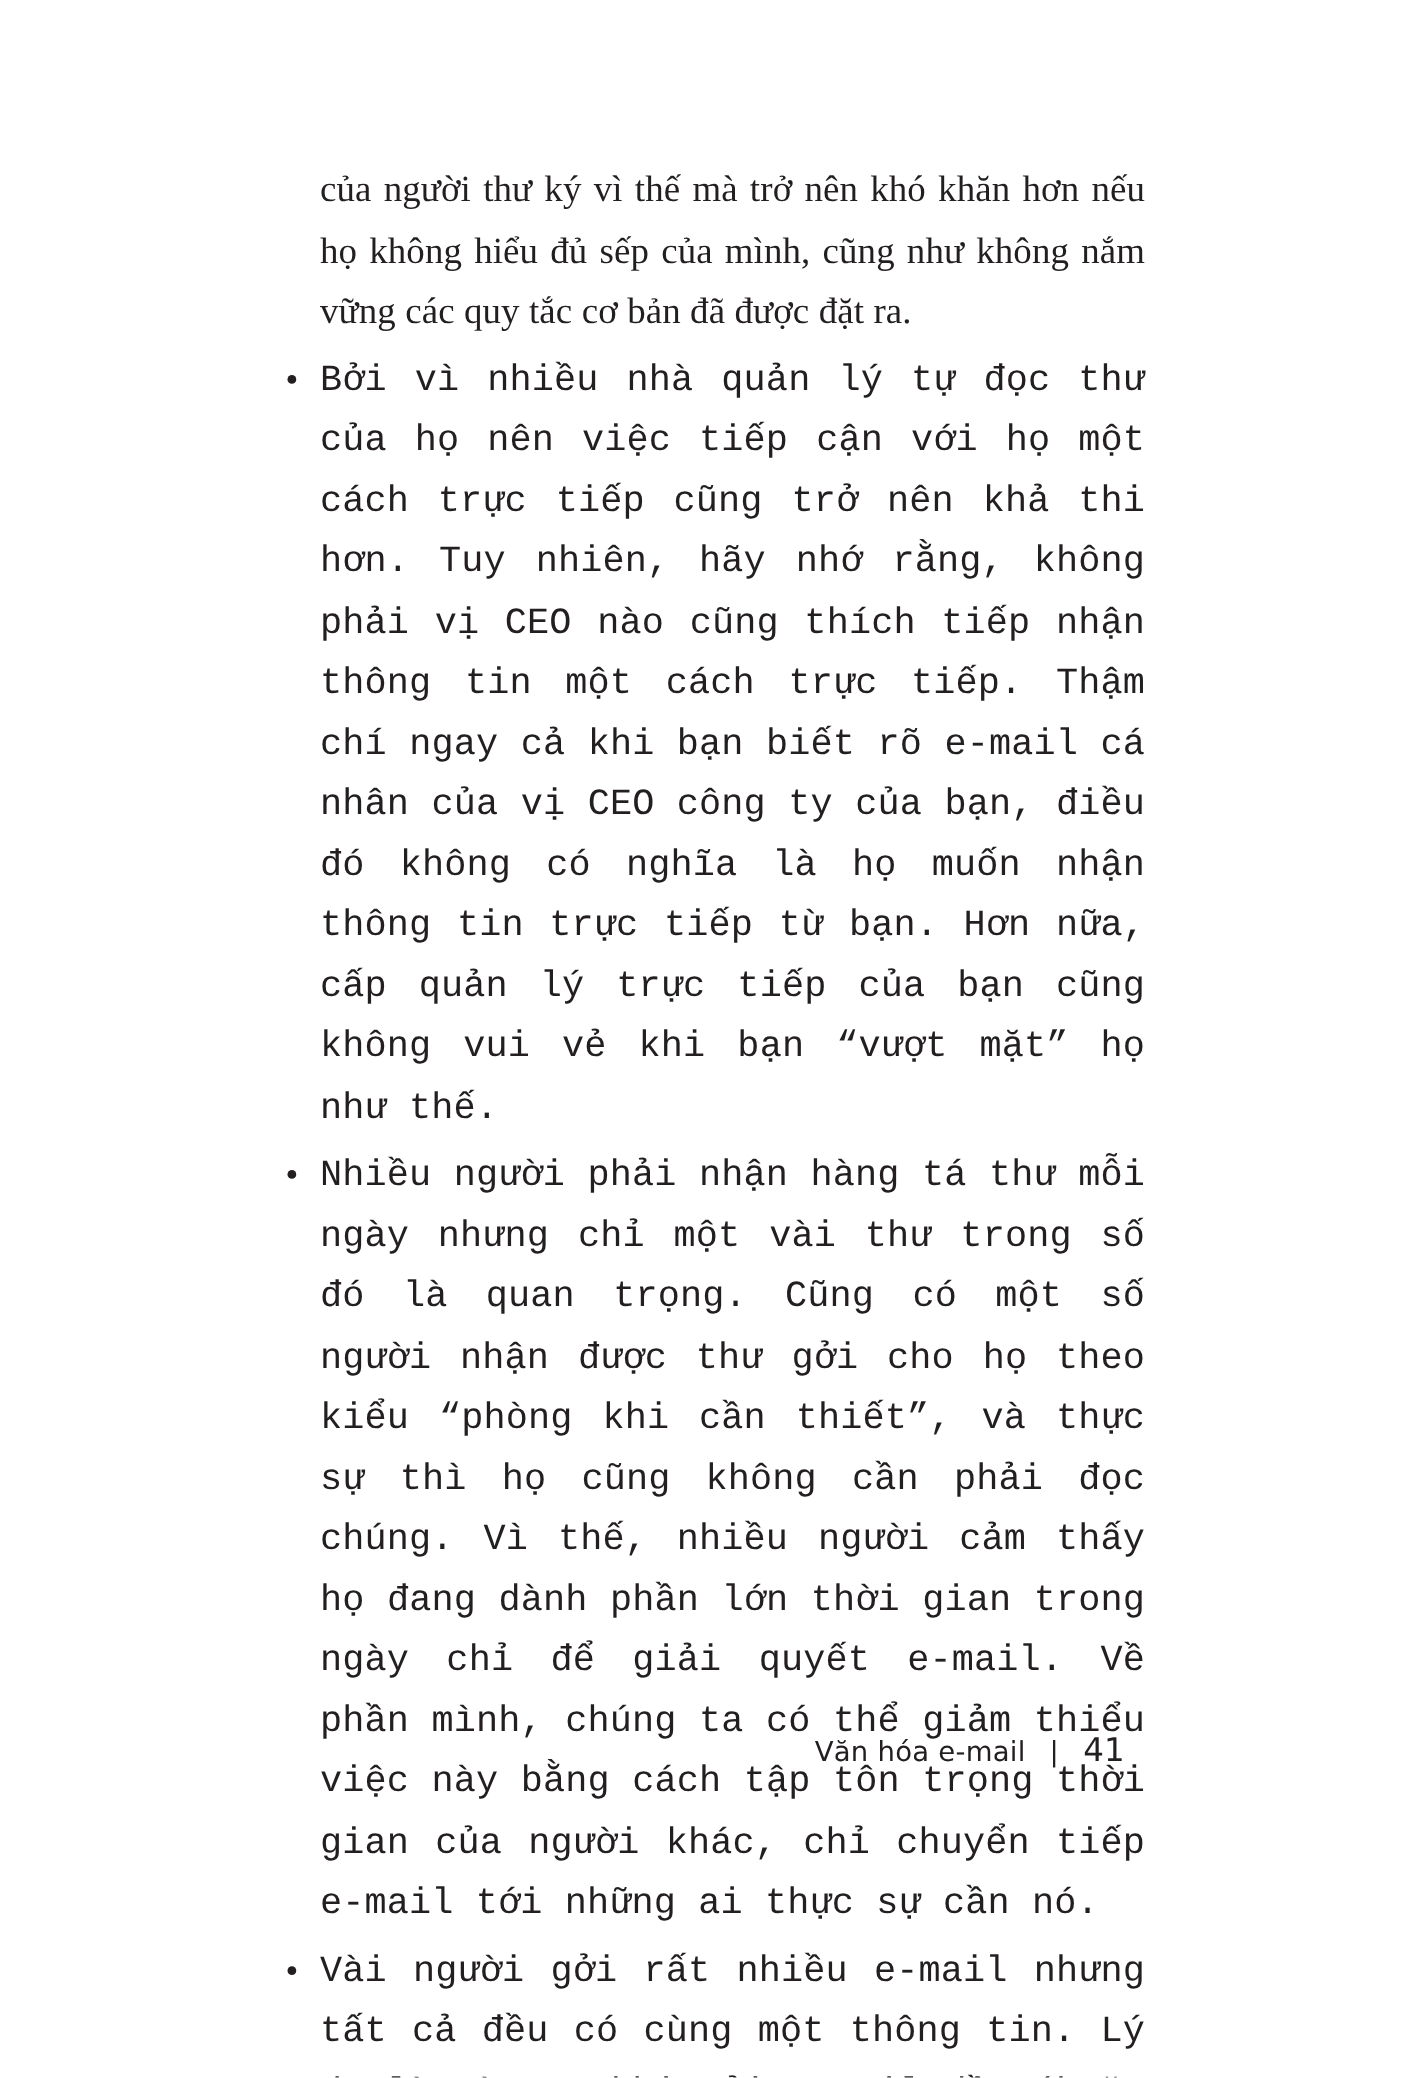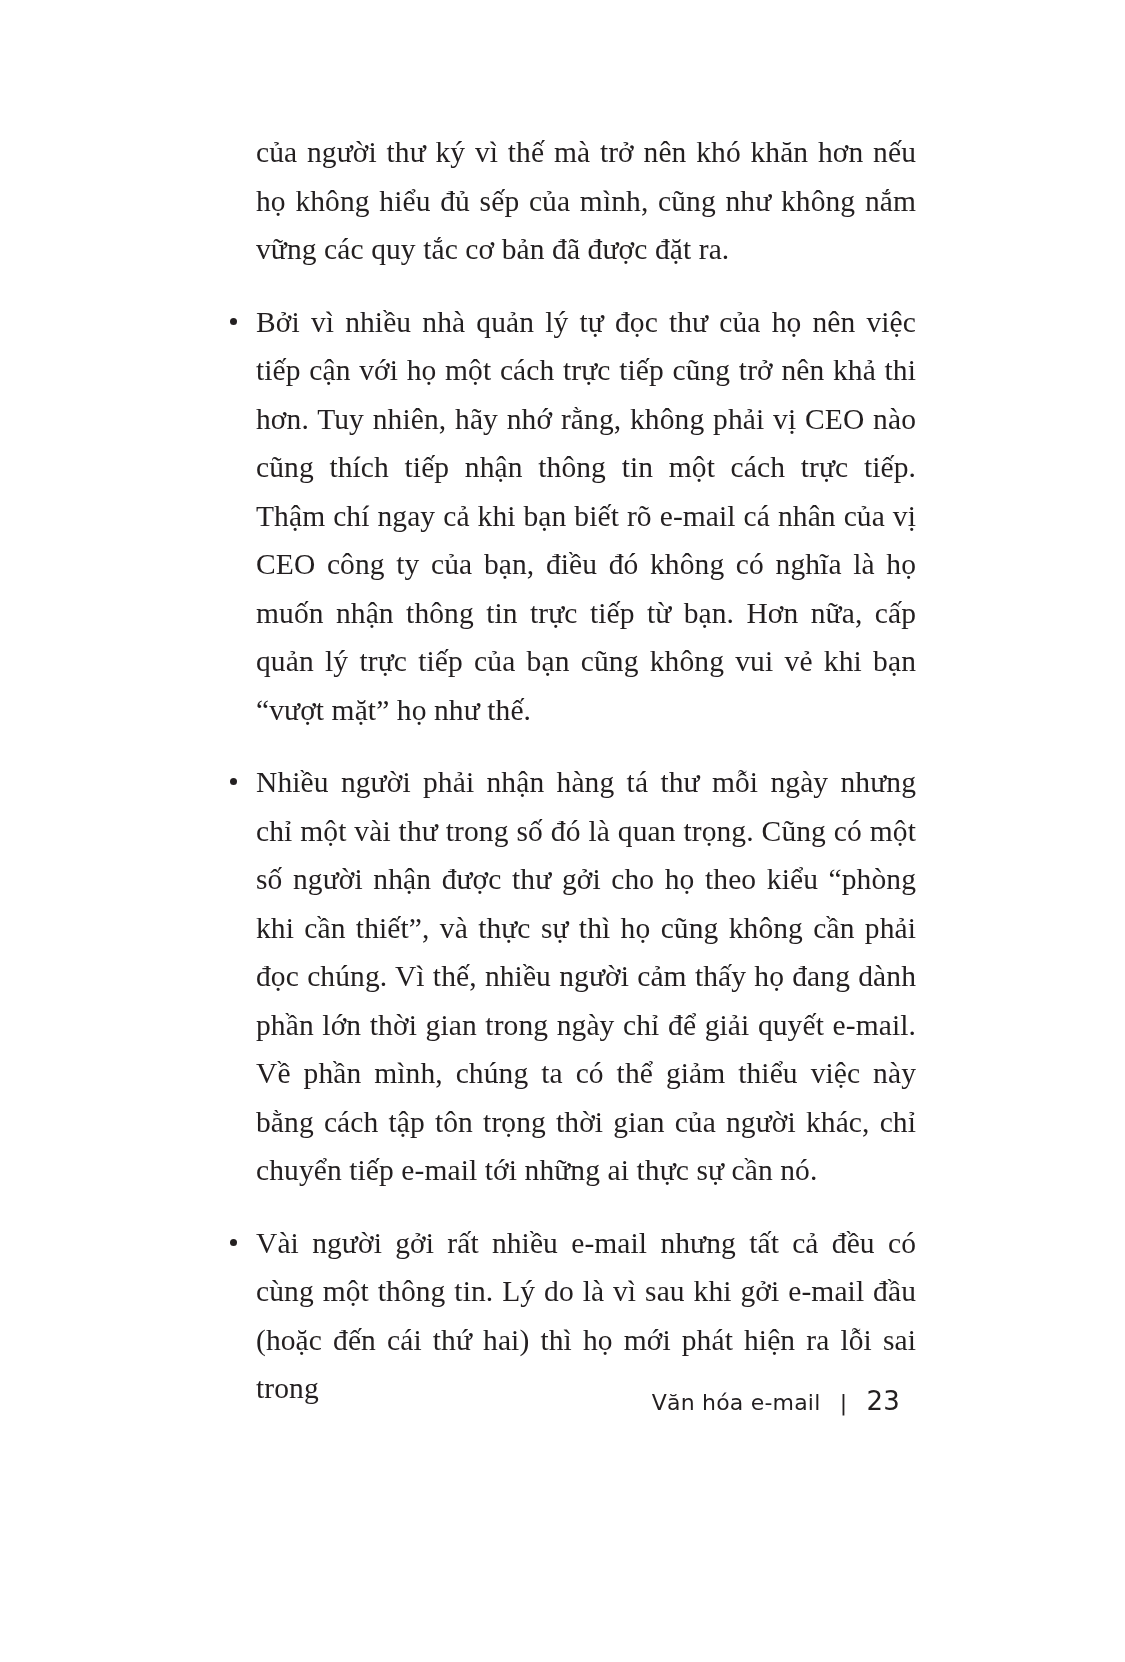--- a/index.html
+++ b/index.html
@@ -37,24 +37,25 @@
     margin: 0;
     letter-spacing: 0.1px;
   }
   
   .para-cont {
     margin-left: 40px;
     width: 660px;
   }
   .bullet-item {
     position: relative;
-    margin-top: 24px;
+    margin-top: 6px;
     padding-left: 40px;
     width: 700px;
     box-sizing: border-box;
+    font-family: Liberation Mono, monospace;
   }
   .bullet-item .dot {
     position: absolute;
     left: 14px;
     top: 20px;
     width: 7px;
     height: 7px;
     background: #231f20;
     border-radius: 50%;
   }
@@ -104,16 +105,16 @@
     <div class="bullet-item">
       <span class="dot"></span>
       <p class="para">Vài người gởi rất nhiều e-mail nhưng tất cả đều có cùng một thông tin. Lý do là vì sau khi gởi e-mail đầu (hoặc đến cái thứ hai) thì họ mới phát hiện ra lỗi sai trong</p>
     </div>
 
   </div>
 
   <div class="footer">
     <span>Văn hóa e-mail</span>
     <span class="sep">|</span>
-    <span class="pageno">23</span>
+    <span class="pageno">41</span>
   </div>
 
 </div>
 
 </body></html>

